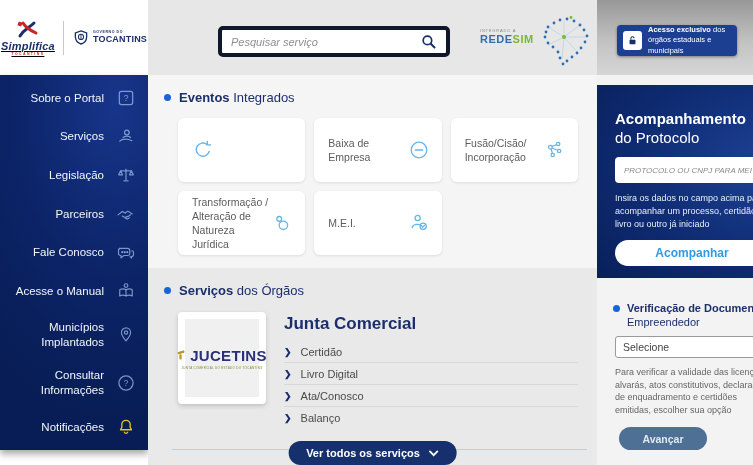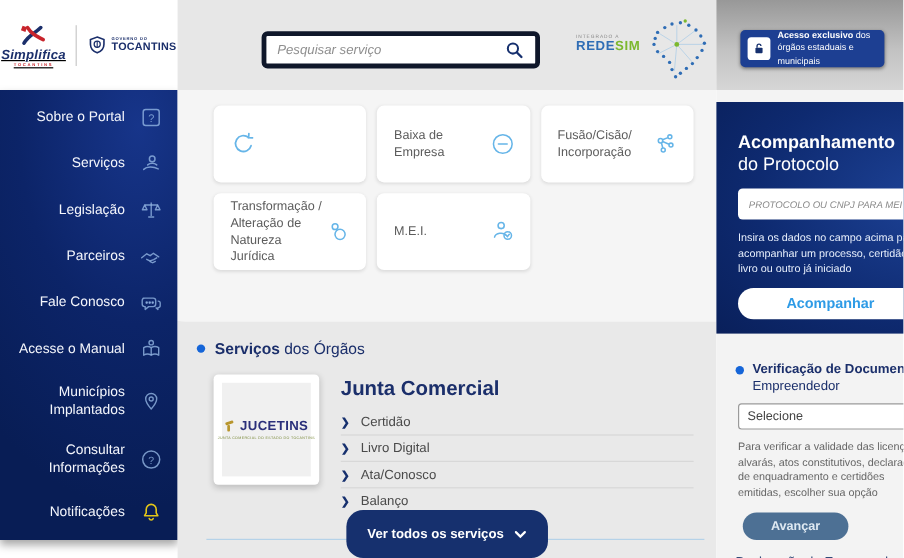--- a/index.html
+++ b/index.html
@@ -59,35 +59,35 @@
   .card-icon { width:22px; height:22px; flex:0 0 22px; color:#66b5e8; }
   .card-icon svg { width:100%; height:100%; }
 
   .services-sec { position:absolute; top:268px; left:0; width:449px; height:197px; background:#e9e9e9; }
   .org-row { display:flex; margin:14px 19px 0 30px; }
   .org-logo-card { width:88px; height:92px; background:#fff; border-radius:4px;
     box-shadow:0 2px 5px rgba(0,0,0,.18); padding:7px; cursor:pointer; }
   .org-logo-inner { width:100%; height:100%; background:#f0f0f0; display:flex; flex-direction:column;
     align-items:center; justify-content:center; gap:2px; }
   .jucetins-line { display:flex; align-items:center; gap:1px; }
-  .jucetins-name { font-size:11px; font-weight:bold; color:#2a2f7a; letter-spacing:.3px; }
+  .jucetins-name { font-size:15px; font-weight:bold; color:#2a2f7a; letter-spacing:.3px; }
   .jucetins-sub { font-size:3px; color:#7a8a3a; letter-spacing:.3px; white-space:nowrap; }
   .org-main { flex:1; margin-left:18px; }
   .org-name { font-size:17px; font-weight:bold; color:#1b2f6b; margin:2px 0 7px; }
   .svc-link { display:flex; align-items:center; gap:9px; height:22px;
     border-bottom:1px solid #d8d8d8; cursor:pointer; }
   .svc-link:last-child { border-bottom:none; }
   .svc-chevron { color:#16306e; font-size:9px; font-weight:bold; }
   .svc-label { font-size:11px; color:#4a4a4a; }
 
   .see-all-wrap { position:absolute; left:0; right:0; bottom:0; height:30px; }
   .see-all-wrap::before { content:""; position:absolute; left:24px; right:10px; top:14px;
     border-top:1px solid #b5d2e8; }
   .see-all-btn { position:absolute; left:50%; transform:translateX(-50%); bottom:0;
-    height:40px; padding:0 18px; background:#16306e; color:#fff; border:none; border-radius:14px;
+    height:24px; padding:0 18px; background:#16306e; color:#fff; border:none; border-radius:14px;
     font-size:11px; font-weight:bold; display:flex; align-items:center; gap:9px; cursor:pointer;
     font-family:"Liberation Sans", sans-serif; }
   .chev-down { width:10px; height:7px; }
 
   
   .right-col { position:absolute; left:597px; top:0; width:156px; height:465px; background:#f3f3f3; }
   .r-header { position:relative; height:75px; background:linear-gradient(180deg,#989898 0%,#c2c2c2 55%,#d6d6d6 100%); }
   .access-btn { position:absolute; left:20px; top:25px; width:120px; height:31px; background:#1d3f92;
     border:none; border-radius:4px; display:flex; align-items:center; gap:6px; padding:0 6px;
     cursor:pointer; box-shadow:0 1px 3px rgba(0,0,0,.4);justify-content:flex-end; }
@@ -299,20 +299,24 @@
           </g>
           <g fill="#7cb82f">
             <circle cx="37" cy="2.5" r="1.4"></circle>
               <circle cx="30" cy="22" r="2"></circle>
           </g>
         </svg>
       </div>
     </div>
 
     <div class="events-sec">
+      <div class="section-title">
+        <span class="bullet"></span>
+        <span class="t"><b>Eventos</b><span> Integrados</span></span>
+      </div>
       <div class="cards-grid">
         <div class="event-card">
           <span class="card-icon">
             <svg viewBox="0 0 24 24" fill="none" stroke="currentColor" stroke-width="1.6" stroke-linecap="round">
                 <path d="M18.8 13.5A7.2 7.2 0 1116.4 6"></path>
                 <path d="M16.8 2.6l-.3 3.6 3.6.3"></path>
               </svg>
           </span>
         </div>
         <div class="event-card">

